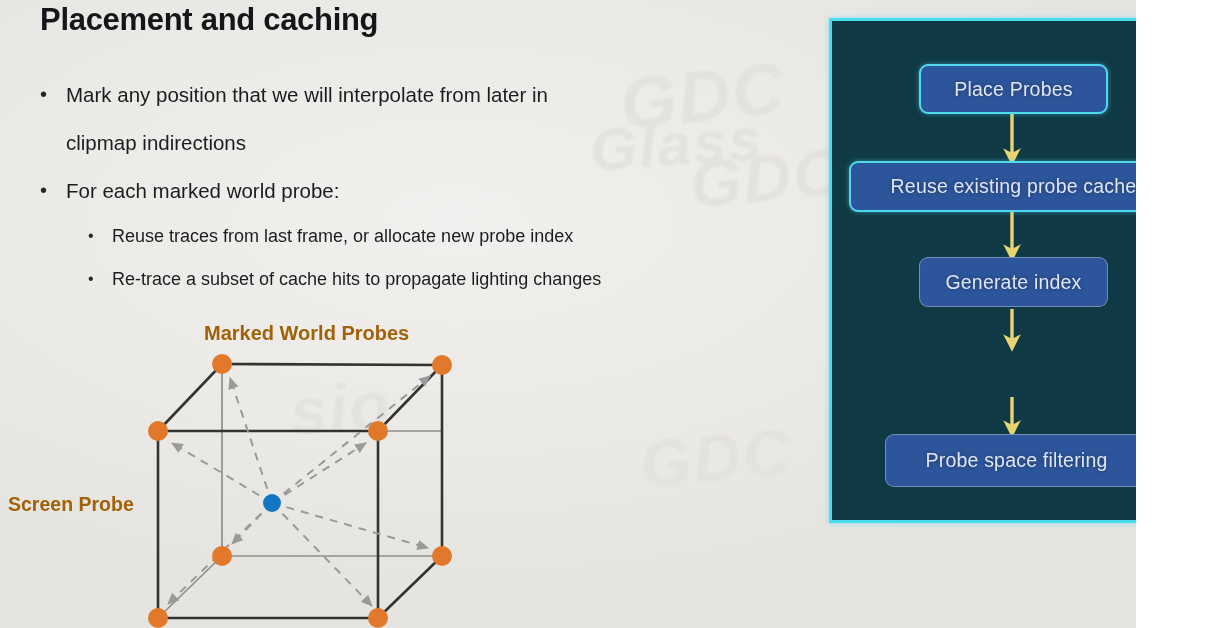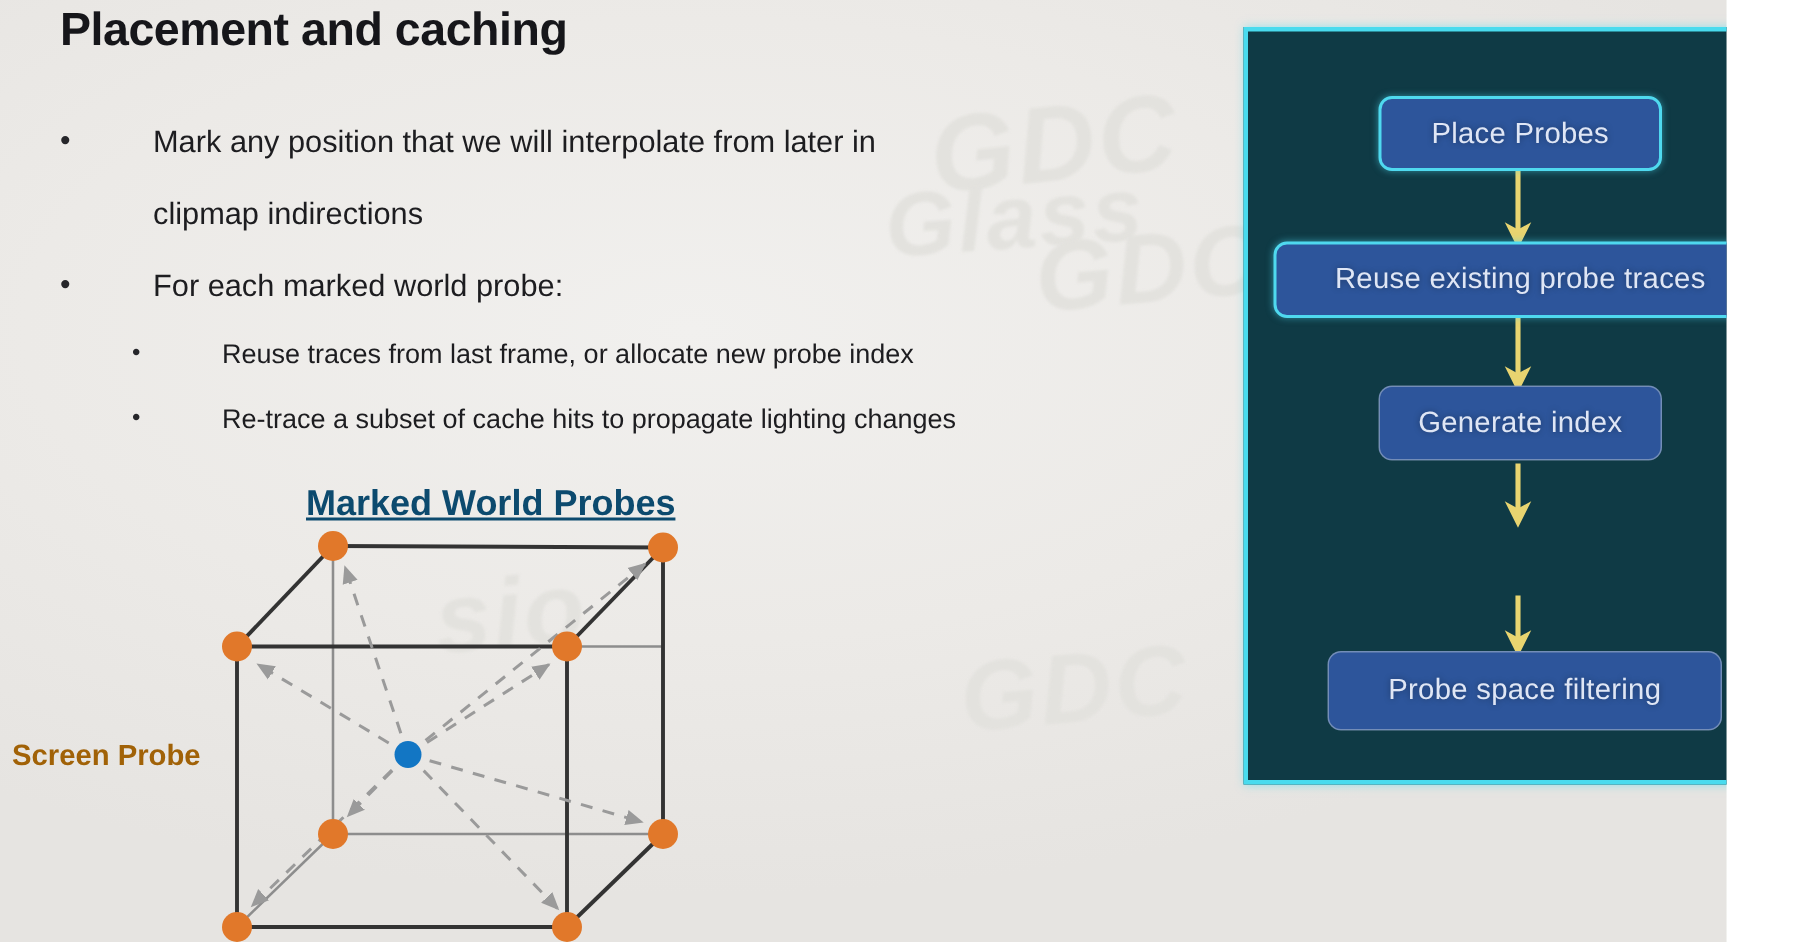--- a/index.html
+++ b/index.html
@@ -8,21 +8,20 @@
     padding: 0;
     background: #ffffff;
   }
   #slide {
     position: relative;
     width: 1136px;
     height: 628px;
     overflow: hidden;
     background: #ecebe8;
     font-family: "Liberation Sans", sans-serif;
-    padding-left: 15px;
     -webkit-font-smoothing: antialiased;
   }
   
   #slide-bg {
     position: absolute;
     inset: 0;
     background:
       radial-gradient(ellipse 70% 60% at 40% 35%, #f1f0ee 0%, #eceae7 55%, #e6e4e1 100%);
   }
   .watermark {
@@ -52,43 +51,42 @@
     position: absolute;
     display: flex;
     align-items: flex-start;
     color: #1d1d20;
   }
   .bullet .dot {
     flex: 0 0 auto;
     color: #26262a;
     line-height: 1;
   }
-  .bullet .txt { flex: 1 1 auto; margin-left: 36px; }
+  .bullet .txt { flex: 1 1 auto; }
 
   .lvl1 { font-size: 20.5px; }
   .lvl1 .dot { width: 26px; font-size: 20px; margin-top: 1px; }
   .lvl2 { font-size: 18px; }
   .lvl2 .dot { width: 24px; font-size: 16px; margin-top: 2px; }
 
   
   #cube-figure {
     position: absolute;
     left: 0;
     top: 310px;
     width: 520px;
     height: 318px;
   }
   #marked-label {
     position: absolute;
     left: 204px;
     top: 322px;
-    font-size: 24px;
+    font-size: 20px;
     font-weight: 600;
-    color: #0c4a6e;
-    text-decoration: underline;
+    color: #a16207;
   }
   #screen-label {
     position: absolute;
     left: 8px;
     top: 493px;
     font-size: 19.5px;
     font-weight: 600;
     color: #a16207;
   }
 
@@ -233,21 +231,21 @@
         <line x1="180" y1="288" x2="180" y2="322"></line>
         <line x1="180" y1="376" x2="180" y2="408"></line>
       </g>
     </svg>
 
     <div class="flow-node hl" style="left:87px; top:43px; width:189px; height:50px;">
       <span>Place Probes</span>
     </div>
 
     <div class="flow-node hl" style="left:17px; top:140px; width:329px; height:51px;">
-      <span>Reuse existing probe traces</span>
+      <span>Reuse existing probe cache</span>
     </div>
 
     <div class="flow-node plain" style="left:87px; top:236px; width:189px; height:50px;">
       <span>Generate index</span>
     </div>
 
 
     <div class="flow-node plain" style="left:53px; top:413px; width:263px; height:53px;">
       <span>Probe space filtering</span>
     </div>

